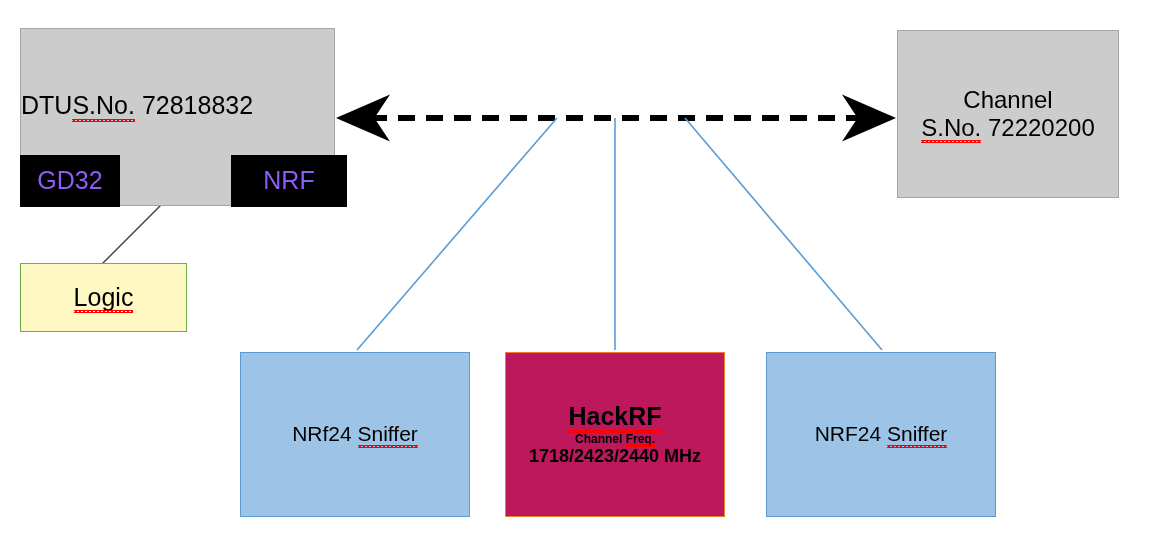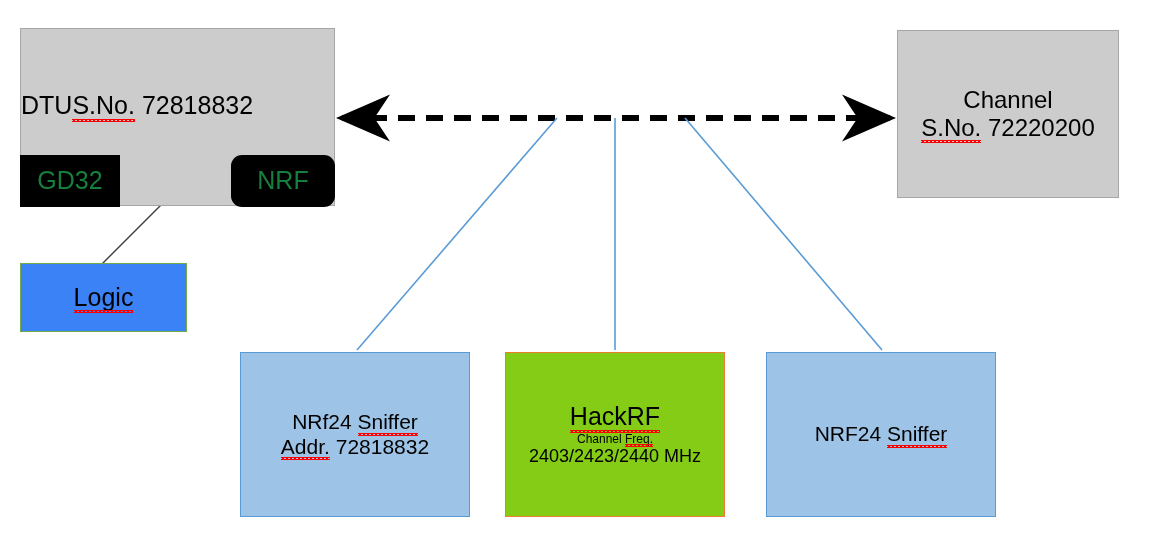--- a/index.html
+++ b/index.html
@@ -55,32 +55,32 @@
     width: 222px; height: 168px;
     background: #cccccc;
     border: 1px solid #a6a6a6;
   }
   #inverter-box .line1 { font-size: 24px; }
   #inverter-box .line2 { font-size: 24px; text-align: right; }
 
   
   .chip {
     background: #000000;
-    color: #15803d;
+    color: #8b5cf6;
     font-size: 25px;
     border: 0;
   }
   #gd32-box { left: 20px; top: 155px; width: 100px; height: 52px; }
-  #nrf-box  { left: 231px; top: 155px; width: 104px; height: 52px; border-radius: 11px; }
+  #nrf-box  { left: 231px; top: 155px; width: 116px; height: 52px; }
 
   
   #logic-box {
     left: 20px; top: 263px;
     width: 167px; height: 69px;
-    background: #3b82f6;
+    background: #fef9c3;
     border: 1px solid #70ad47;
     font-size: 25px;
   }
 
   
   #sniffer-left-box {
     left: 240px; top: 352px;
     width: 230px; height: 165px;
     background: #9dc3e6;
     border: 1px solid #5b9bd5;
@@ -89,22 +89,23 @@
     left: 766px; top: 352px;
     width: 230px; height: 165px;
     background: #9dc3e6;
     border: 1px solid #5b9bd5;
   }
   .sniffer .line1, .sniffer .line2 { font-size: 21px; }
 
   #hackrf-box {
     left: 505px; top: 352px;
     width: 220px; height: 165px;
-    background: #84cc16;
+    background: #be185d;
     border: 1px solid #ed7d31;
+    font-weight: bold;
   }
   #hackrf-box .line1 { font-size: 25px; }
   #hackrf-box .line2 { font-size: 12px; }
   #hackrf-box .line3 { font-size: 18px; }
 
   
   .sq {
     position: relative;
     display: inline-block;
   }
@@ -173,24 +174,23 @@
   <div><span class="sq">Logic</span></div>
 </div>
 
 <div class="node" id="inverter-box">
   <div class="line1">Channel</div>
   <div class="line2"><span class="sq">S.No.</span> <span>72220200</span></div>
 </div>
 
 <div class="node sniffer" id="sniffer-left-box">
   <div class="line1"><span>NRf24 </span><span class="sq">Sniffer</span></div>
-  <div class="line2"><span class="sq">Addr.</span> <span>72818832</span></div>
 </div>
 
 <div class="node" id="hackrf-box">
   <div class="line1"><span class="sq">HackRF</span></div>
   <div class="line2"><span>Channel </span><span class="sq">Freq.</span></div>
-  <div class="line3">2403/2423/2440 MHz</div>
+  <div class="line3">1718/2423/2440 MHz</div>
 </div>
 
 <div class="node sniffer" id="sniffer-right-box">
   <div class="line1"><span>NRF24 </span><span class="sq">Sniffer</span></div>
 </div>
 
 </body></html>

